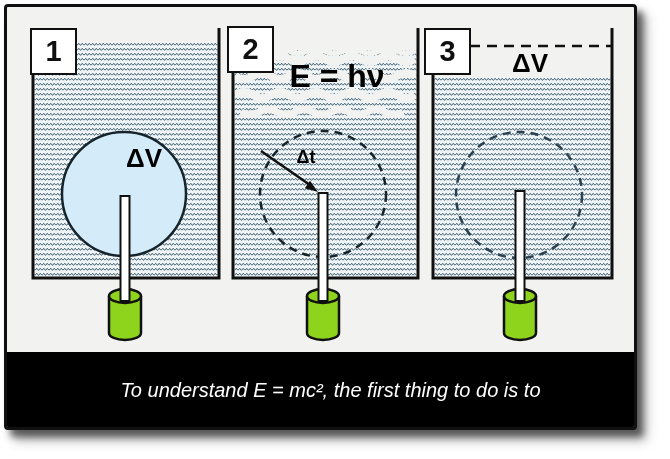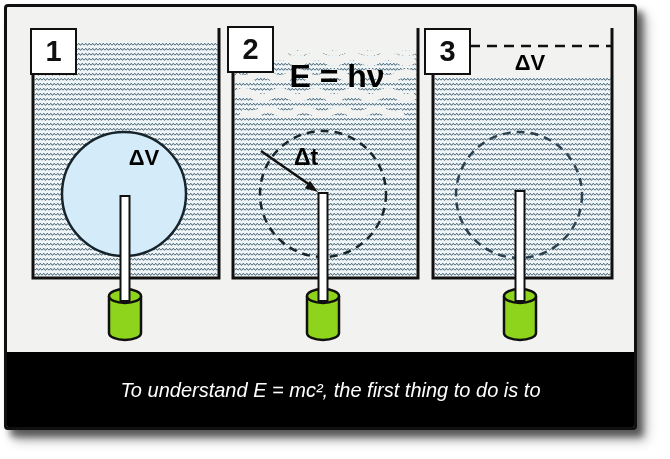--- a/index.html
+++ b/index.html
@@ -18,22 +18,22 @@
   .numbox{
     position:absolute;width:47px;height:47px;background:#ffffff;
     border:2.5px solid #101010;box-sizing:border-box;
     display:flex;align-items:center;justify-content:center;
     font-weight:bold;font-size:29px;color:#101010;z-index:5;
   }
   .lbl{
     position:absolute;transform:translate(-50%,-50%);
     font-weight:bold;color:#000;white-space:nowrap;z-index:4;
   }
-  .lbl-dv{font-size:22px;}
-  .lbl-dt{font-size:23px;}
+  .lbl-dv{font-size:26px;}
+  .lbl-dt{font-size:18px;}
   .lbl-eq{font-size:32px;}
   .caption-bar{
     position:absolute;left:0;top:345px;width:647px;height:75px;
     display:flex;flex-direction:column;align-items:center;justify-content:center;
     text-align:center;font-style:italic;font-size:20px;line-height:26px;
   }
 </style>
 </head>
 <body>
 

